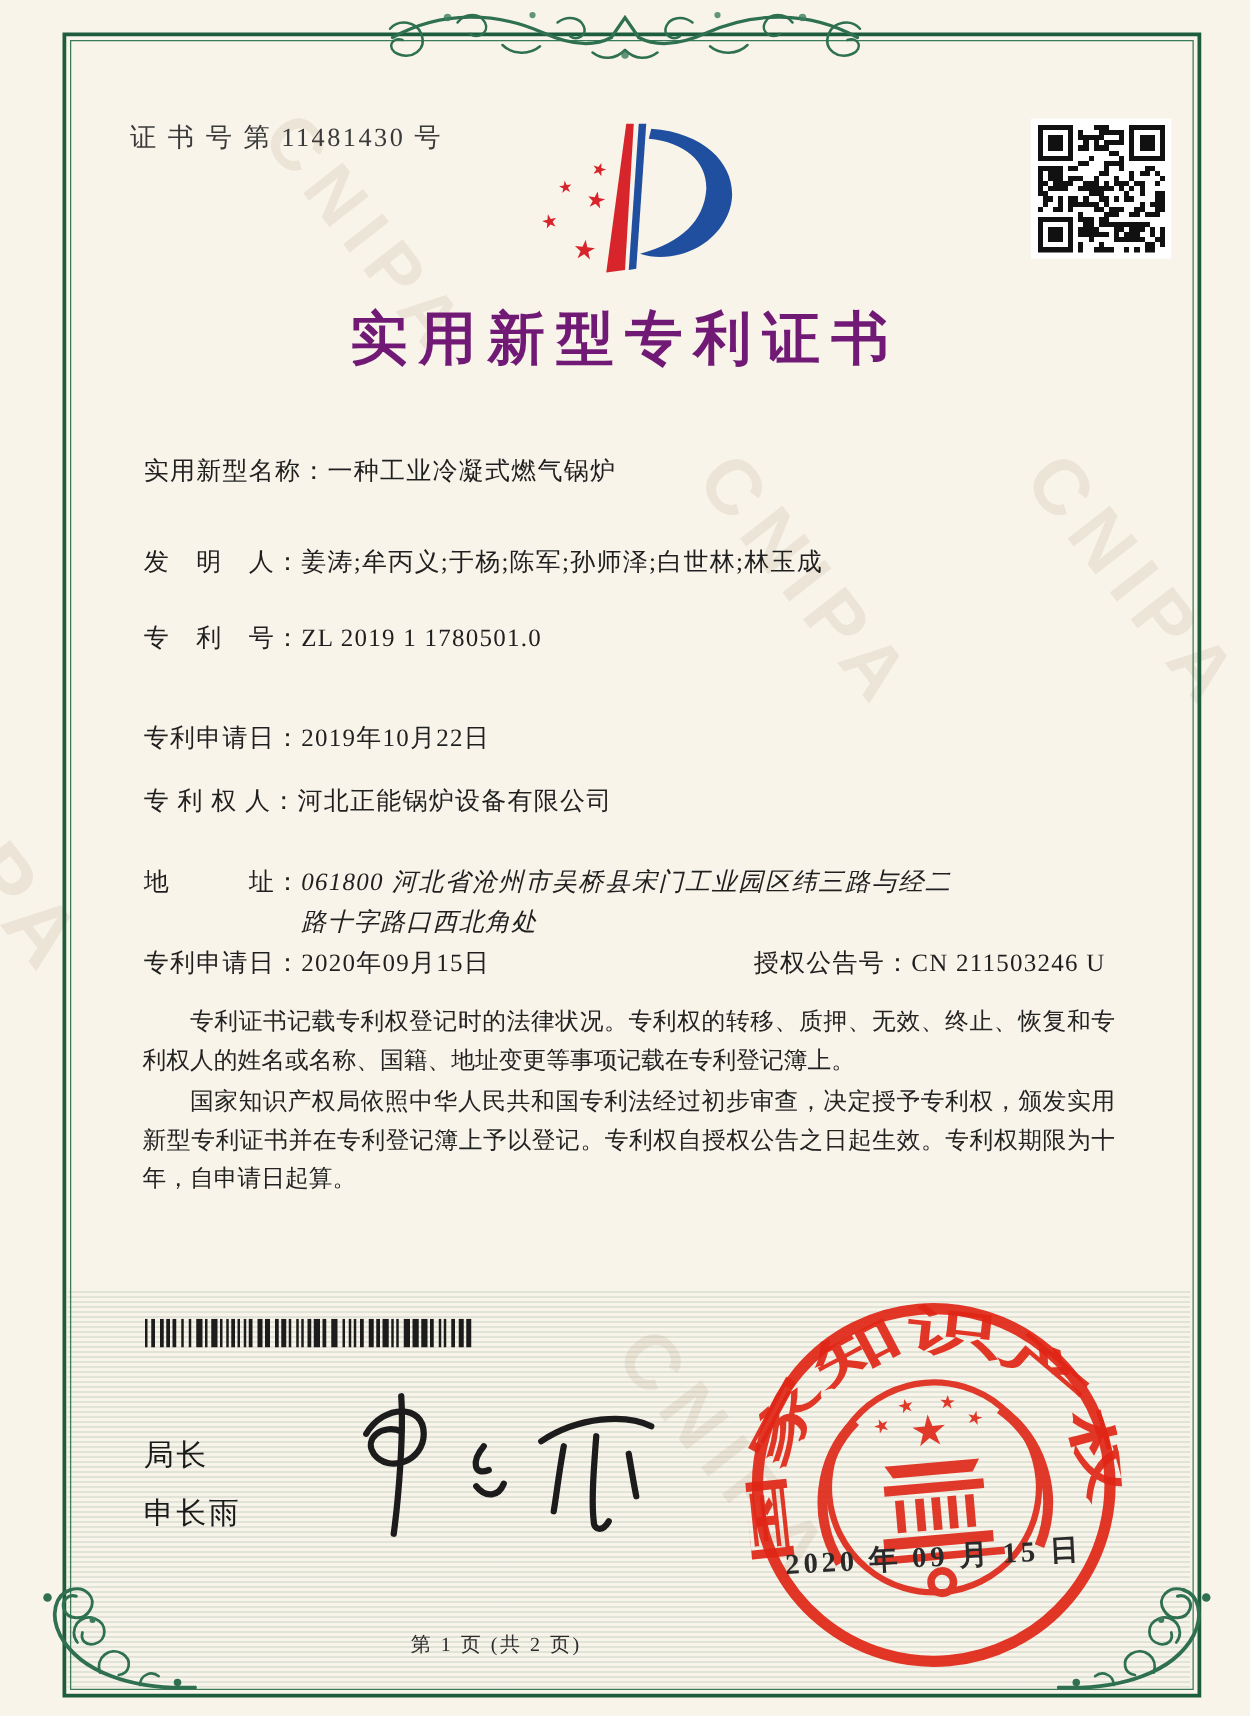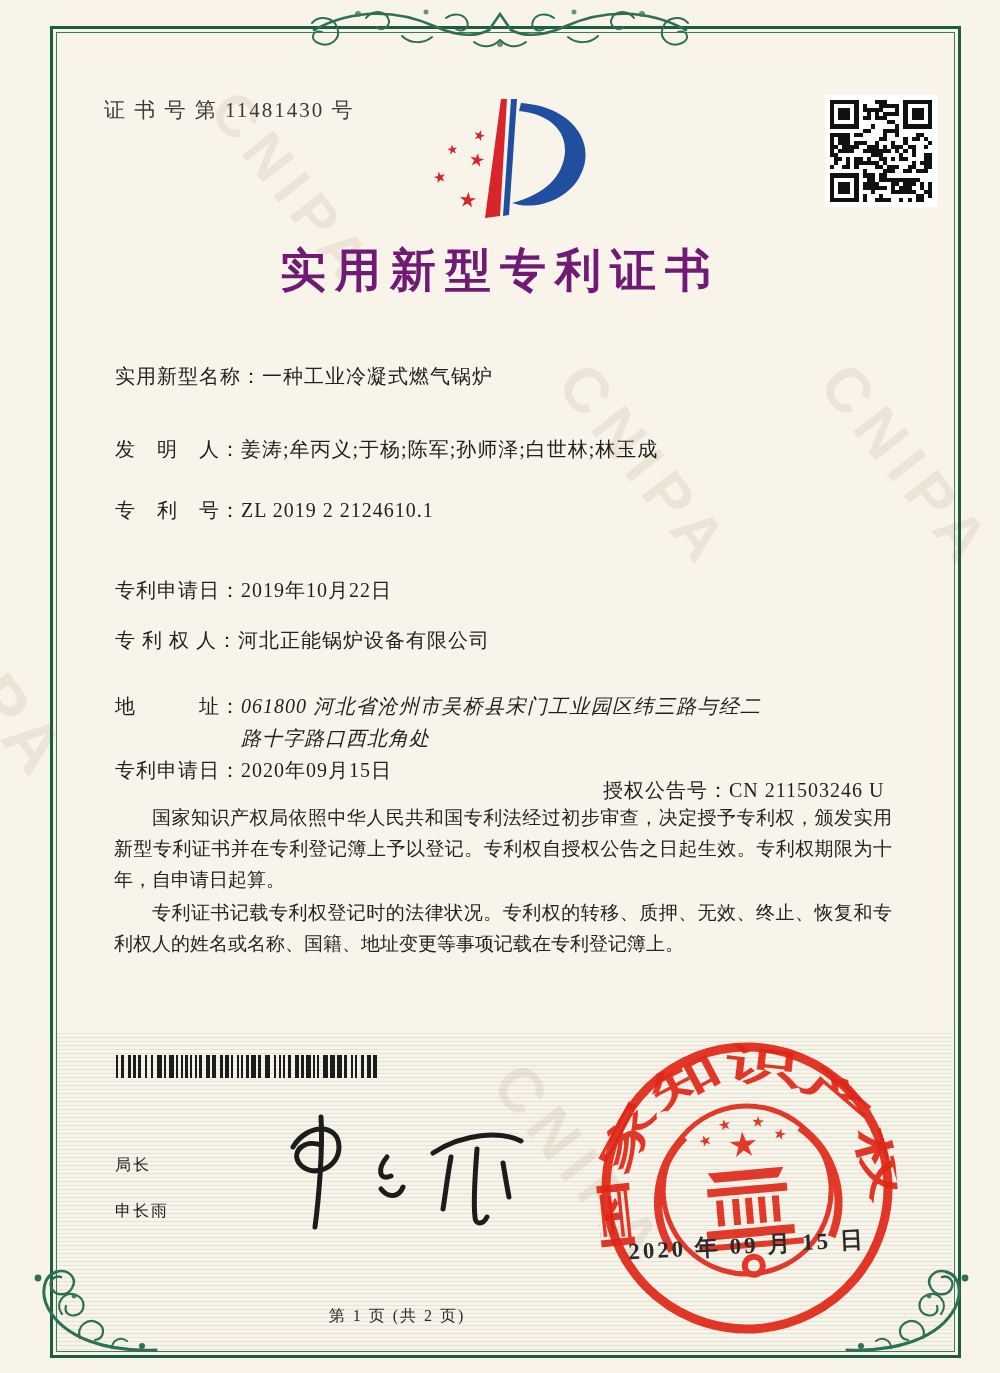--- a/index.html
+++ b/index.html
@@ -49,33 +49,33 @@
   }
   
   .field{
     position:absolute;left:115px;z-index:2;
     font-size:20px;letter-spacing:1px;color:#1f1f1f;white-space:nowrap;
   }
   .field .lab{display:inline-block;}
   .field.addr{white-space:normal;width:660px;line-height:32px;}
   .field.addr .lab{vertical-align:top;}
   .field.addr .val{display:inline-block;width:520px;vertical-align:top;text-align:justify;font-style:italic;}
-  .grant-no-pair{position:absolute;left:488px;top:0;margin-top:20px;}
+  .grant-no-pair{position:absolute;left:488px;top:0;}
   
   .body-text{
     position:absolute;left:114px;top:802px;width:778px;z-index:2;
     font-size:19px;line-height:31px;text-align:justify;color:#232323;
   }
   .body-text p{margin:0 0 2px 0;text-indent:2em;}
   
   .barcode{position:absolute;left:114px;top:1055px;width:276px;height:23px;z-index:2;}
   .director{
     position:absolute;left:115px;top:1142px;z-index:2;
     font-family:"Liberation Sans","DejaVu Sans",sans-serif;
-    font-size:16px;font-weight:500;color:#1a1a1a;line-height:46px;letter-spacing:2px;
+    font-size:24px;font-weight:500;color:#1a1a1a;line-height:46px;letter-spacing:2px;
   }
   .signature{position:absolute;left:265px;top:1105px;width:270px;height:130px;z-index:3;}
   .seal{position:absolute;left:597px;top:1038px;width:300px;height:300px;z-index:3;transform:rotate(-5deg);}
   .seal-date{
     position:absolute;left:597px;top:1230px;width:300px;z-index:4;
     text-align:center;font-size:23px;font-weight:bold;color:#2a2a2a;
     letter-spacing:3px;transform:rotate(-3deg);white-space:nowrap;
   }
   .footer{
     position:absolute;left:0;top:1306px;width:794px;z-index:2;
@@ -496,41 +496,41 @@
 
 <div class="title">实用新型专利证书</div>
 
 <div class="field" style="top:363px;">
   <span class="lab">实用新型名称：</span><span class="val">一种工业冷凝式燃气锅炉</span>
 </div>
 <div class="field" style="top:436px;">
   <span class="lab">发　明　人：</span><span class="val">姜涛;牟丙义;于杨;陈军;孙师泽;白世林;林玉成</span>
 </div>
 <div class="field" style="top:497px;">
-  <span class="lab">专　利　号：</span><span class="val">ZL 2019 2 2124610.1</span>
+  <span class="lab">专　利　号：</span><span class="val">ZL 2019 1 1780501.0</span>
 </div>
 <div class="field" style="top:577px;">
   <span class="lab">专利申请日：</span><span class="val">2019年10月22日</span>
 </div>
 <div class="field" style="top:627px;">
   <span class="lab">专 利 权 人：</span><span class="val">河北正能锅炉设备有限公司</span>
 </div>
 <div class="field addr" style="top:690px;">
   <span class="lab">地　　　址：</span><span class="val">061800 河北省沧州市吴桥县宋门工业园区纬三路与经二路十字路口西北角处</span>
 </div>
 <div class="field" style="top:757px;">
   <span class="lab">专利申请日：</span><span class="val">2020年09月15日</span>
   <span class="grant-no-pair">
     <span class="lab">授权公告号：</span><span class="val">CN 211503246 U</span>
   </span>
 </div>
 
 <div class="body-text">
+  <p>专利证书记载专利权登记时的法律状况。专利权的转移、质押、无效、终止、恢复和专利权人的姓名或名称、国籍、地址变更等事项记载在专利登记簿上。</p>
   <p>国家知识产权局依照中华人民共和国专利法经过初步审查，决定授予专利权，颁发实用新型专利证书并在专利登记簿上予以登记。专利权自授权公告之日起生效。专利权期限为十年，自申请日起算。</p>
-  <p>专利证书记载专利权登记时的法律状况。专利权的转移、质押、无效、终止、恢复和专利权人的姓名或名称、国籍、地址变更等事项记载在专利登记簿上。</p>
 </div>
 
 <svg class="barcode" id="barcode" viewBox="0 0 276 23" preserveAspectRatio="none">
     <rect x="2" y="0" width="2" height="23" fill="#1c1c1c"></rect>
     <rect x="7" y="0" width="3" height="23" fill="#1c1c1c"></rect>
     <rect x="14" y="0" width="3" height="23" fill="#1c1c1c"></rect>
     <rect x="19" y="0" width="3" height="23" fill="#1c1c1c"></rect>
     <rect x="24" y="0" width="3" height="23" fill="#1c1c1c"></rect>
     <rect x="31" y="0" width="2" height="23" fill="#1c1c1c"></rect>
     <rect x="37" y="0" width="2" height="23" fill="#1c1c1c"></rect>

